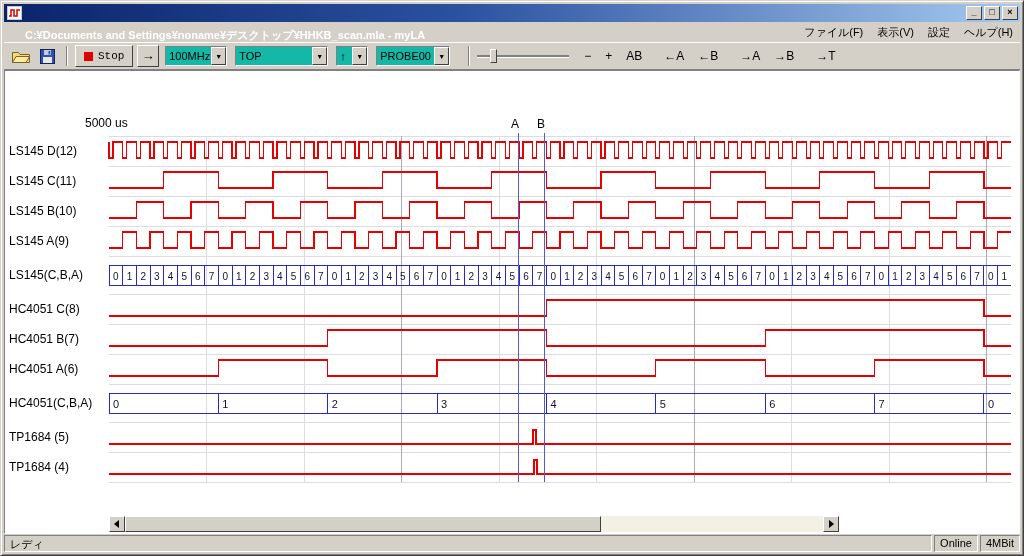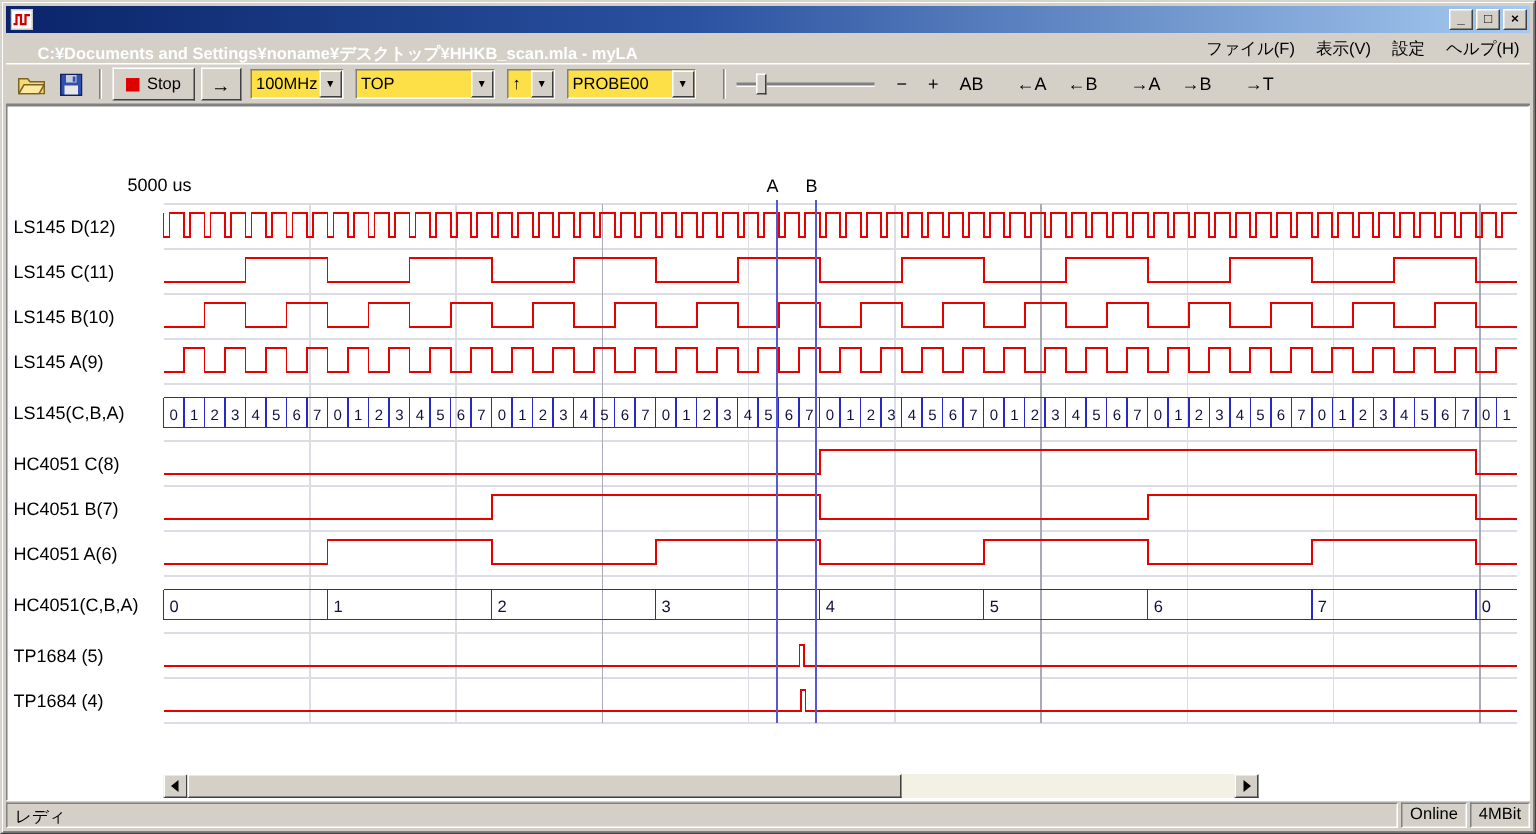--- a/index.html
+++ b/index.html
@@ -16,25 +16,25 @@
            font-size:9px;line-height:11px;text-align:center;font-weight:bold;color:#000;box-sizing:border-box;}
   
   .menubar{position:absolute;left:3px;top:23px;right:3px;height:17px;display:flex;align-items:center;font-size:11px;color:#000;justify-content:flex-end;}
   .menu-item{padding:1px 7px;}
   
   .toolbar{position:absolute;left:3px;top:41px;right:3px;height:28px;display:flex;align-items:center;padding-left:5px;
            border-top:1px solid #ffffff;border-bottom:1px solid #808080;box-sizing:border-box;}
   .tb-icon{width:24px;height:22px;background:#d4d0c8;border:none;display:inline-flex;align-items:center;justify-content:center;padding:0;margin-right:2px;}
   .tb-sep{width:0;height:20px;border-left:1px solid #808080;border-right:1px solid #ffffff;margin:0 5px;}
   .tb-btn{display:inline-flex;align-items:center;height:22px;padding:0 8px;margin:0 2px;font-size:11px;color:#000;
-          background:#d4d0c8;border:1px solid;border-color:#ffffff #404040 #404040 #ffffff;font-family:Liberation Sans, sans-serif;}
+          background:#d4d0c8;border:1px solid;border-color:#ffffff #404040 #404040 #ffffff;font-family:Liberation Mono, monospace;}
   .tb-btn.run{font-size:13px;font-weight:bold;padding:0 6px;}
   .stop-sq{width:9px;height:9px;background:#e00000;margin-right:5px;display:inline-block;}
   .combo{display:inline-flex;height:20px;margin:0 4px;border:1px solid;border-color:#808080 #ffffff #ffffff #808080;
-         background:#fde047;align-items:center;box-sizing:border-box;}
+         background:#14b8a6;align-items:center;box-sizing:border-box;}
   .combo-text{flex:1;font-size:11px;padding:0 3px;white-space:nowrap;overflow:hidden;color:#000;}
   .combo-btn{width:15px;height:18px;background:#d4d0c8;border:1px solid;border-color:#ffffff #404040 #404040 #ffffff;
              font-size:7px;color:#000;display:inline-flex;align-items:center;justify-content:center;box-sizing:border-box;}
   .slider{position:relative;width:92px;height:20px;margin:0 8px 0 2px;display:inline-block;}
   .slider-track{position:absolute;left:0;right:0;top:9px;height:2px;background:#808080;box-shadow:0 1px 0 #ffffff;}
   .slider-thumb{position:absolute;left:13px;top:3px;width:7px;height:14px;background:#d4d0c8;
                 border:1px solid;border-color:#ffffff #404040 #404040 #ffffff;box-sizing:border-box;}
   .tb-flat{background:none;border:none;font-size:12px;color:#000;height:20px;padding:0 4px;margin:0 3px;font-family:inherit;}
   .gap2{width:8px;display:inline-block;}
   
@@ -112,21 +112,21 @@
       <span class="combo-btn">▼</span>
     </span>
     <span class="combo" style="width:93px">
       <span class="combo-text">TOP</span>
       <span class="combo-btn">▼</span>
     </span>
     <span class="combo" style="width:32px">
       <span class="combo-text">↑</span>
       <span class="combo-btn">▼</span>
     </span>
-    <span class="combo" style="width:86px">
+    <span class="combo" style="width:74px">
       <span class="combo-text">PROBE00</span>
       <span class="combo-btn">▼</span>
     </span>
     <span class="tb-sep" style="margin-left:14px"></span>
     <span class="slider">
       <span class="slider-track"></span>
       <span class="slider-thumb"></span>
     </span>
     <button class="tb-flat">−</button>
     <button class="tb-flat">+</button>

